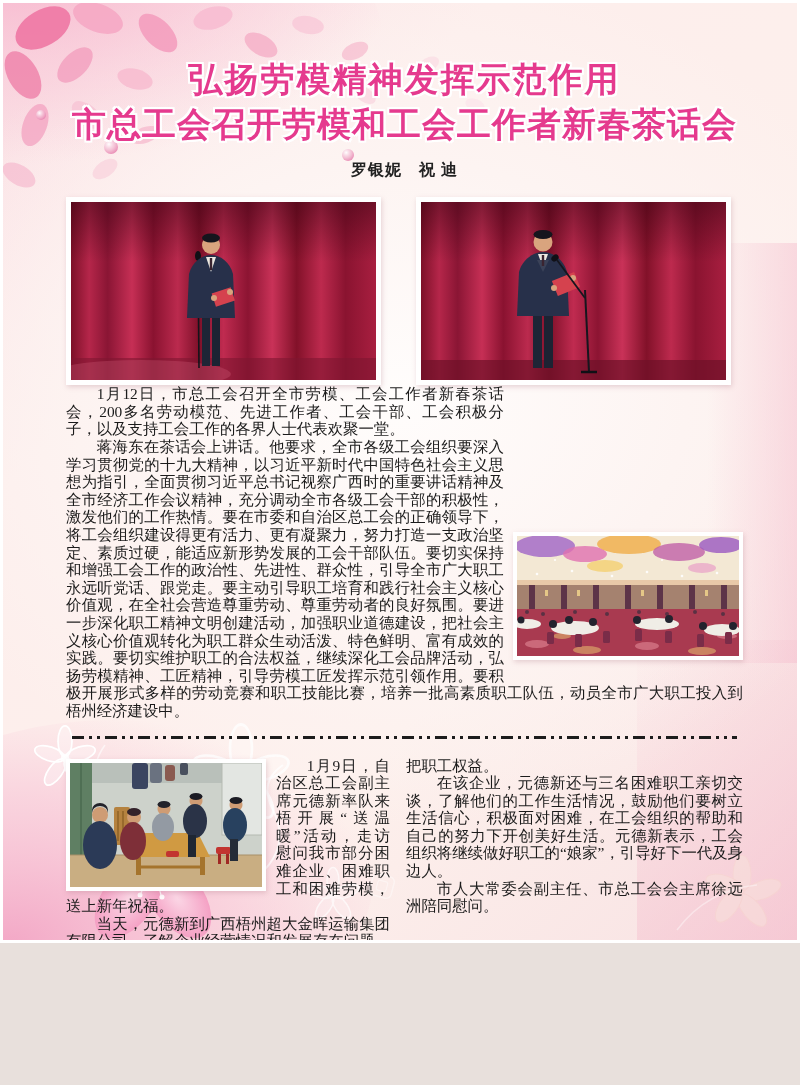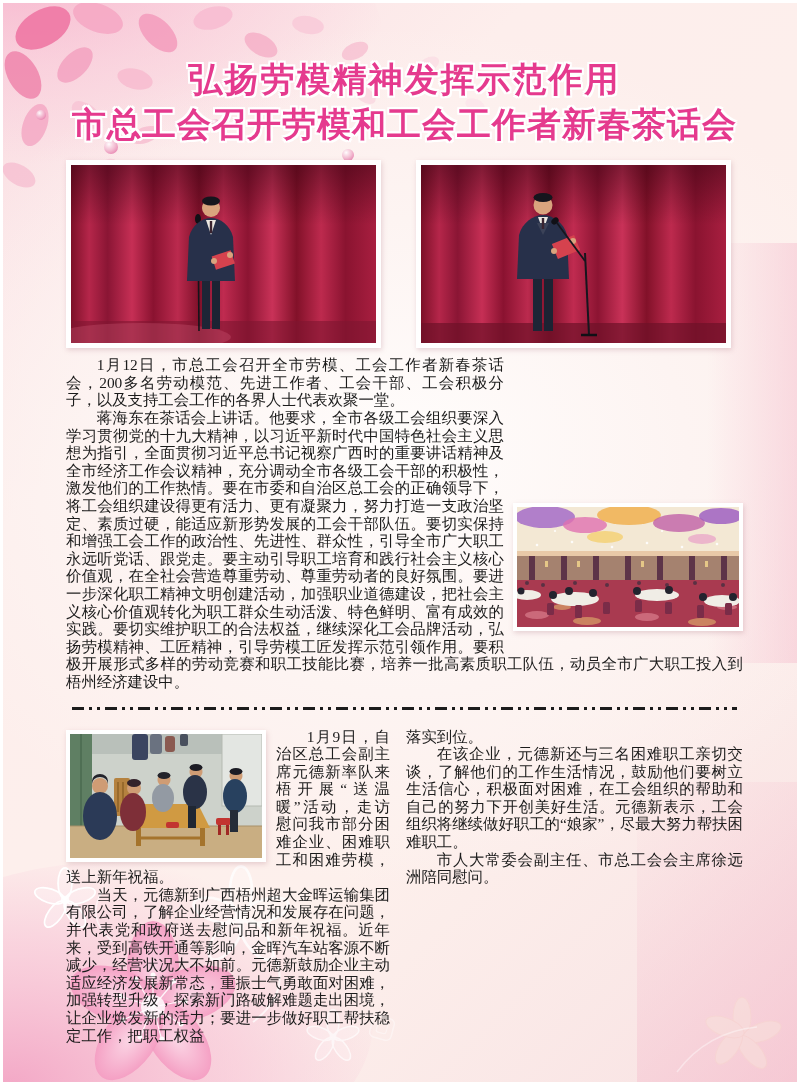--- a/index.html
+++ b/index.html
@@ -1,17 +1,17 @@
 <!DOCTYPE html>
 <html><head>
 <meta charset="utf-8">
 <style>
   html,body{margin:0;padding:0;background:#e8e0dc;}
   .page{
-    position:relative; width:800px; height:1085px; margin:0 auto;
+    position:relative; width:800px; height:943px; margin:0 auto;
     box-sizing:border-box; border:3px solid #ffffff; overflow:hidden;
     background:
       radial-gradient(ellipse 520px 430px at 50% 42%, #fffdfc 0%, #fdf4f2 55%, rgba(253,244,242,0) 100%),
       linear-gradient(135deg, #fadde3 0%, #fdeeec 28%, #fdf0ec 65%, #f8e2e3 100%);
     font-family:"Liberation Serif","DejaVu Serif",serif;
     color:#1b1b1b;
   }
   .decor{position:absolute; pointer-events:none;}
   .wash-right{right:0; top:240px; width:90px; height:420px;
     background:linear-gradient(270deg, rgba(246,196,210,.55), rgba(246,196,210,0)); }
@@ -25,21 +25,21 @@
                  0 -2px 0 #fff, 0 2px 0 #fff, -2px 0 0 #fff, 2px 0 0 #fff;
   }
   .title1{font-size:34px; letter-spacing:2px; margin:56px 0 0 0;}
   .title2{font-size:34px; letter-spacing:1px; margin:5px 0 16px 0;}
   .byline{margin-top:12px; text-align:center; font-weight:bold; font-size:16px; letter-spacing:1px; color:#222;}
   .photo-row{display:flex; gap:35px; margin-top:16px;}
   .photo-frame{background:#ffffff; padding:5px; box-sizing:border-box;
     box-shadow:1px 2px 5px rgba(170,110,125,.28);}
   .photo-frame svg{display:block;}
   .speech{width:315px; height:188px;}
-  .article1{margin-top:8px; text-align:justify; font-size:15.4px; line-height:17.6px;}
+  .article1{text-align:justify; font-size:15.4px; line-height:17.6px;}
   .article1 p, .article2 p{margin:0;}
   .indent{text-indent:2em;}
   .banquet-frame{float:right; width:230px; height:128px; margin:147px 0 8px 9px; padding:4px;}
   .divider{height:3px; margin:16px 6px 0 6px;
     background:repeating-linear-gradient(90deg,
       #1c1c1c 0 12px, rgba(0,0,0,0) 12px 17px,
       #1c1c1c 17px 20px, rgba(0,0,0,0) 20px 25px,
       #1c1c1c 25px 28px, rgba(0,0,0,0) 28px 33px);}
   .article2{display:flex; gap:16px; margin-top:18px; text-align:justify; font-size:15.4px; line-height:17.6px;}
   .col1{width:324px;}
@@ -169,20 +169,21 @@
       <ellipse cx="172" cy="125" rx="9" ry="20" transform="rotate(215 172 125)"></ellipse>
       <ellipse cx="168" cy="105" rx="9" ry="20" transform="rotate(290 168 105)"></ellipse>
     </g>
     <path d="M120,150 q30,-40 80,-45" fill="none" stroke="#ffffff" stroke-width="1.5" opacity="0.4"></path>
   </svg>
 
   <div class="content">
 
     <h1 class="title title1">弘扬劳模精神发挥示范作用</h1>
     <h1 class="title title2">市总工会召开劳模和工会工作者新春茶话会</h1>
+    <div class="byline">罗银妮　祝 迪</div>
 
     <div class="photo-row">
       <figure class="photo-frame speech">
         <svg width="305" height="178" viewBox="0 0 305 178" preserveAspectRatio="none">
           <defs>
             <linearGradient id="curtA" x1="0" y1="0" x2="1" y2="0">
               <stop offset="0" stop-color="#7c1028"></stop>
                 <stop offset="0.06" stop-color="#b5264a"></stop>
               <stop offset="0.12" stop-color="#8a1534"></stop>
                 <stop offset="0.2" stop-color="#c62f55"></stop>
@@ -402,20 +403,20 @@
                 <ellipse cx="166" cy="37.5" rx="6.5" ry="3.5" fill="#1c1c24"></ellipse>
               <ellipse cx="165" cy="62" rx="12" ry="17" fill="#28415f"></ellipse>
               <rect x="160" y="76" width="8" height="22" fill="#242c38"></rect>
             </g>
           </svg>
         </figure>
         <p class="indent">1月9日，自治区总工会副主席元德新率队来梧开展“送温暖”活动，走访慰问我市部分困难企业、困难职工和困难劳模，送上新年祝福。</p>
         <p class="indent">当天，元德新到广西梧州超大金晖运输集团有限公司，了解企业经营情况和发展存在问题，并代表党和政府送去慰问品和新年祝福。近年来，受到高铁开通等影响，金晖汽车站客源不断减少，经营状况大不如前。元德新鼓励企业主动适应经济发展新常态，重振士气勇敢面对困难，加强转型升级，探索新门路破解难题走出困境，让企业焕发新的活力；要进一步做好职工帮扶稳定工作，把职工权益</p>
       </div>
       <div class="col col2">
-        <p>落实到位。</p>
-        <p class="indent">在该企业，元德新还与三名困难职工亲切交谈，了解他们的工作生活情况，鼓励他们要树立生活信心，积极面对困难，在工会组织的帮助和自己的努力下开创美好生活。元德新表示，工会组织将继续做好职工的“娘家”，尽最大努力帮扶困难职工。</p>
+        <p>把职工权益。</p>
+        <p class="indent">在该企业，元德新还与三名困难职工亲切交谈，了解他们的工作生活情况，鼓励他们要树立生活信心，积极面对困难，在工会组织的帮助和自己的努力下开创美好生活。元德新表示，工会组织将继续做好职工的“娘家”，引导好下一代及身边人。</p>
         <p class="indent">市人大常委会副主任、市总工会会主席徐远洲陪同慰问。</p>
       </div>
     </section>
 
   </div>
 </div>
 
 </body></html>

